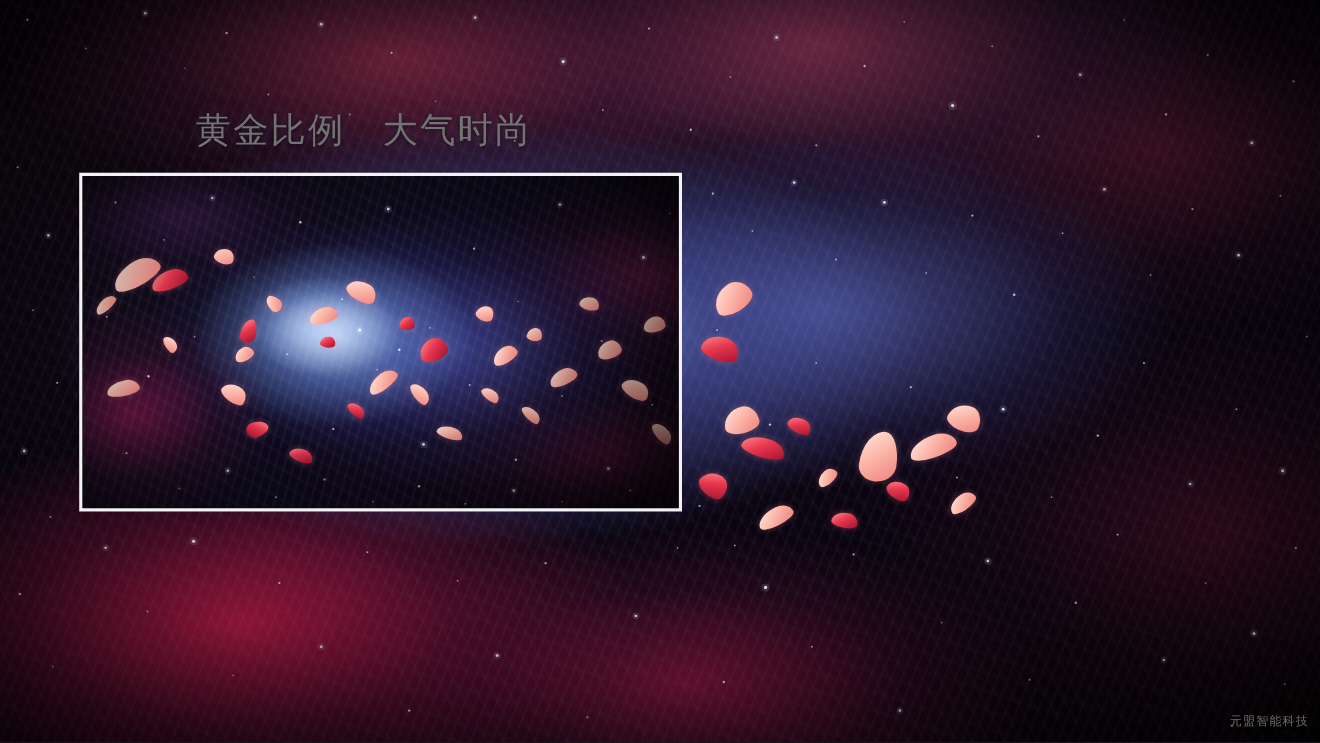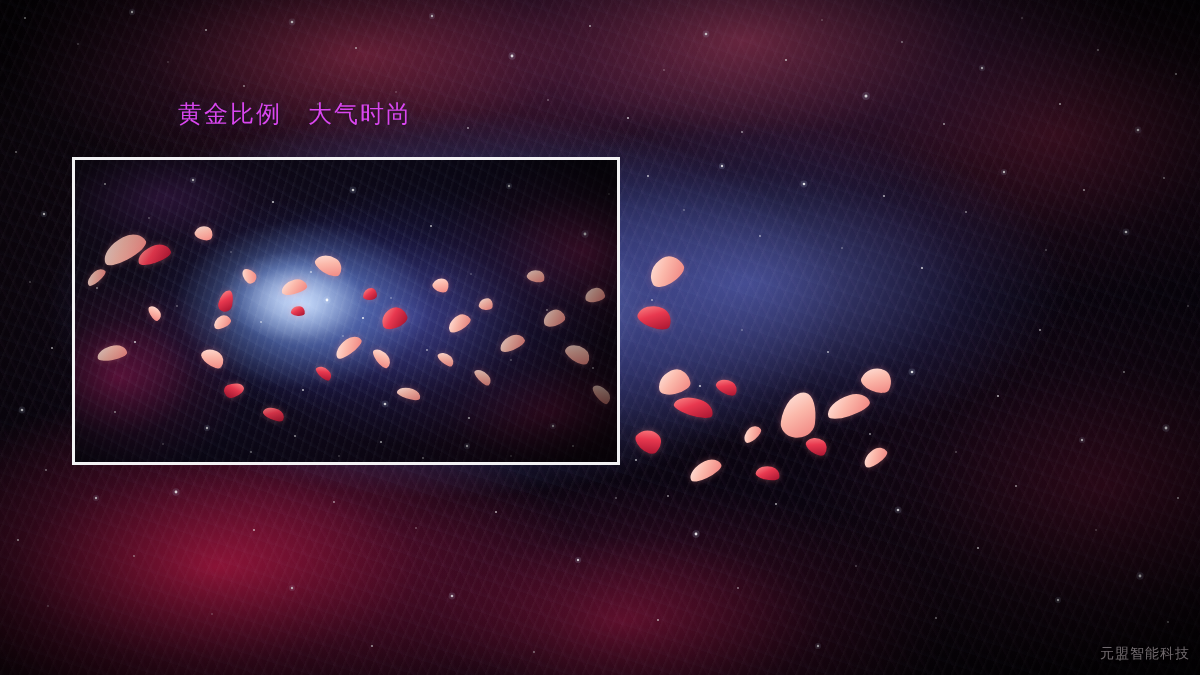--- a/index.html
+++ b/index.html
@@ -128,23 +128,23 @@
   }
   .petal.deep {
     background: linear-gradient(140deg, #ff9a96 0%, #e8384f 45%, #9e0f2c 100%);
   }
 
   
   #title {
     position: absolute;
     left: 178px;
     top: 101px;
-    font-size: 24px;
+    font-size: 32px;
     line-height: 1.1;
-    color: #d946ef;
+    color: #737373;
     letter-spacing: 2px;
     white-space: pre;
     text-shadow: 0 1px 5px rgba(0,0,0,0.65), 0 0 14px rgba(90,70,130,0.55);
   }
 
   #body-text {
     position: absolute;
     left: 659px;
     top: 255px;
     width: 520px;
@@ -154,21 +154,21 @@
     line-height: 43px;
     color: #f4f4f6;
     white-space: nowrap;
     text-shadow: 0 1px 4px rgba(0,0,0,0.75), 0 0 10px rgba(20,10,40,0.7);
   }
 
   #watermark {
     position: absolute;
     right: 10px;
     bottom: 12px;
-    font-size: 14px;
+    font-size: 11px;
     color: rgba(190,180,185,0.58);
     letter-spacing: 1px;
     text-shadow: 0 1px 3px rgba(0,0,0,0.7);
     margin-left: 12px;
   }
 </style>
 </head>
 <body>
 
 <div id="slide">

